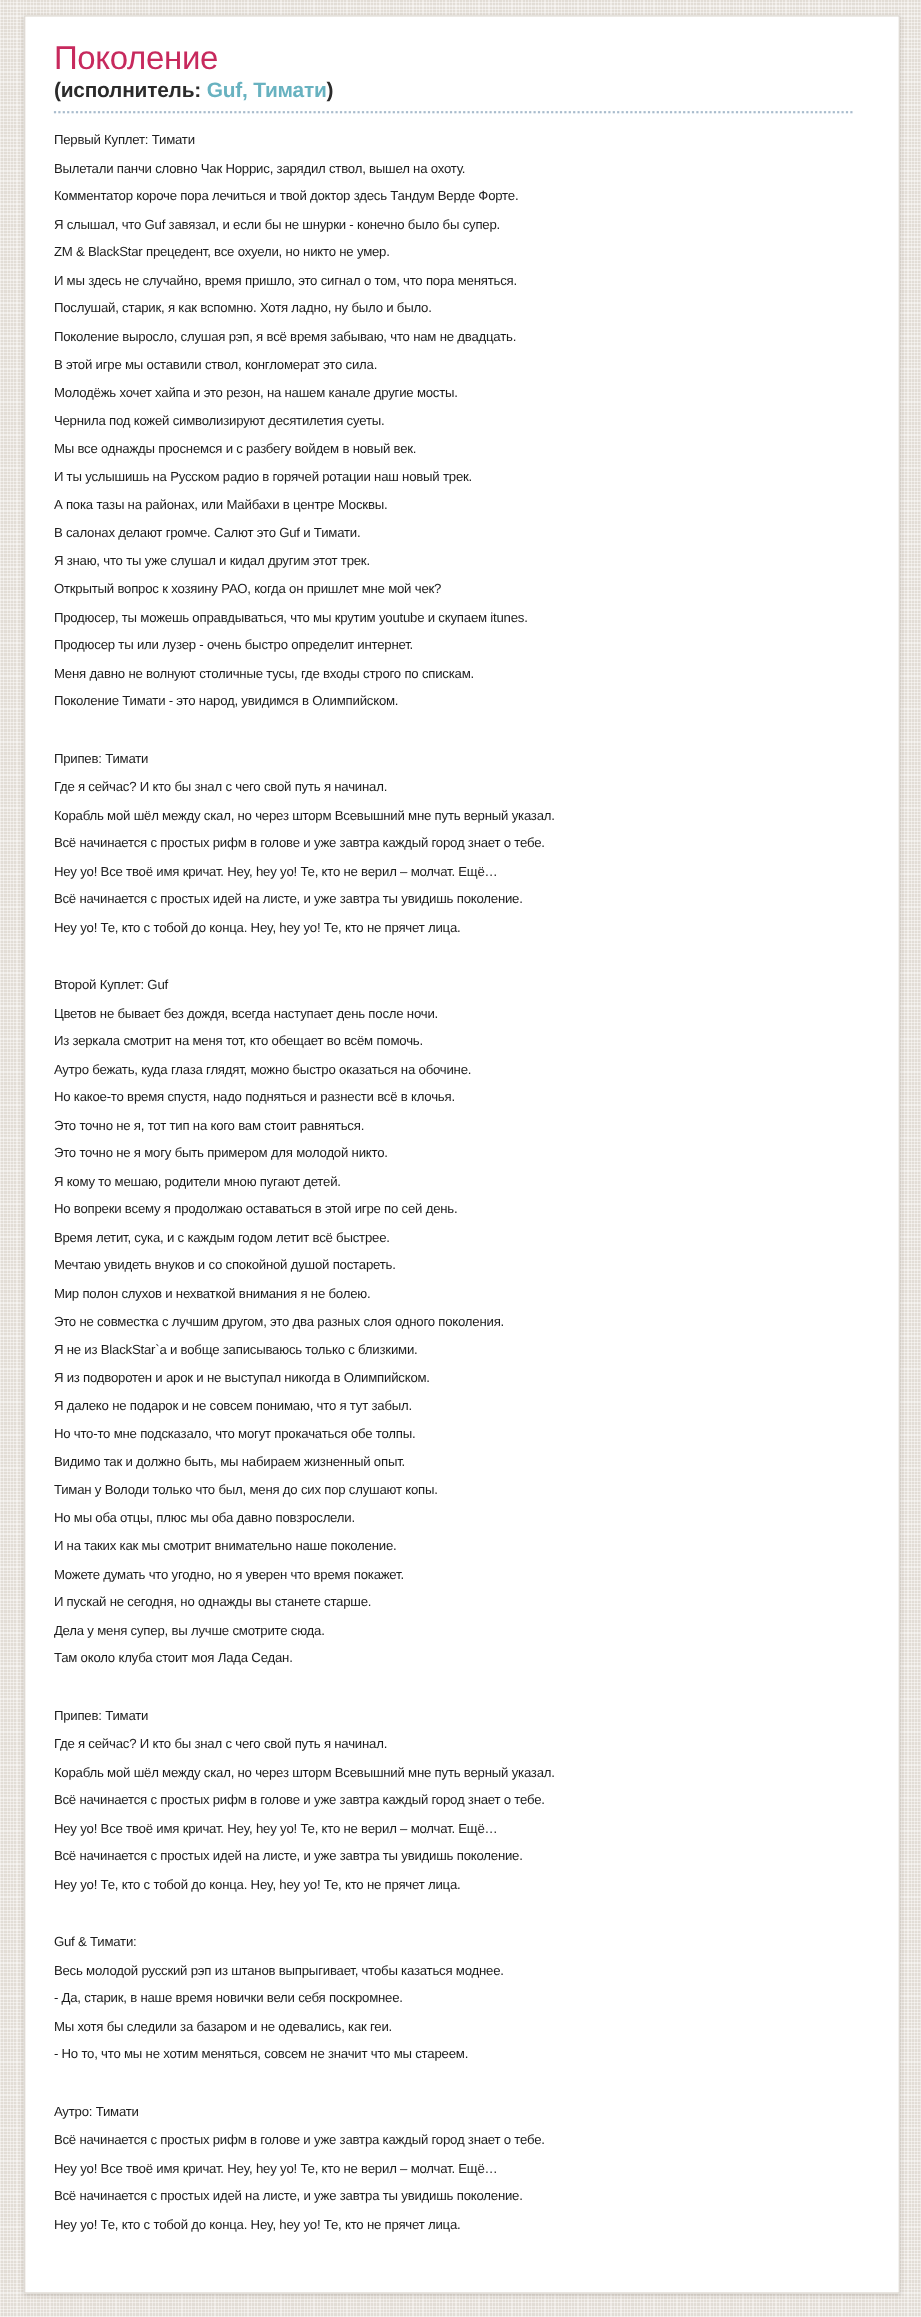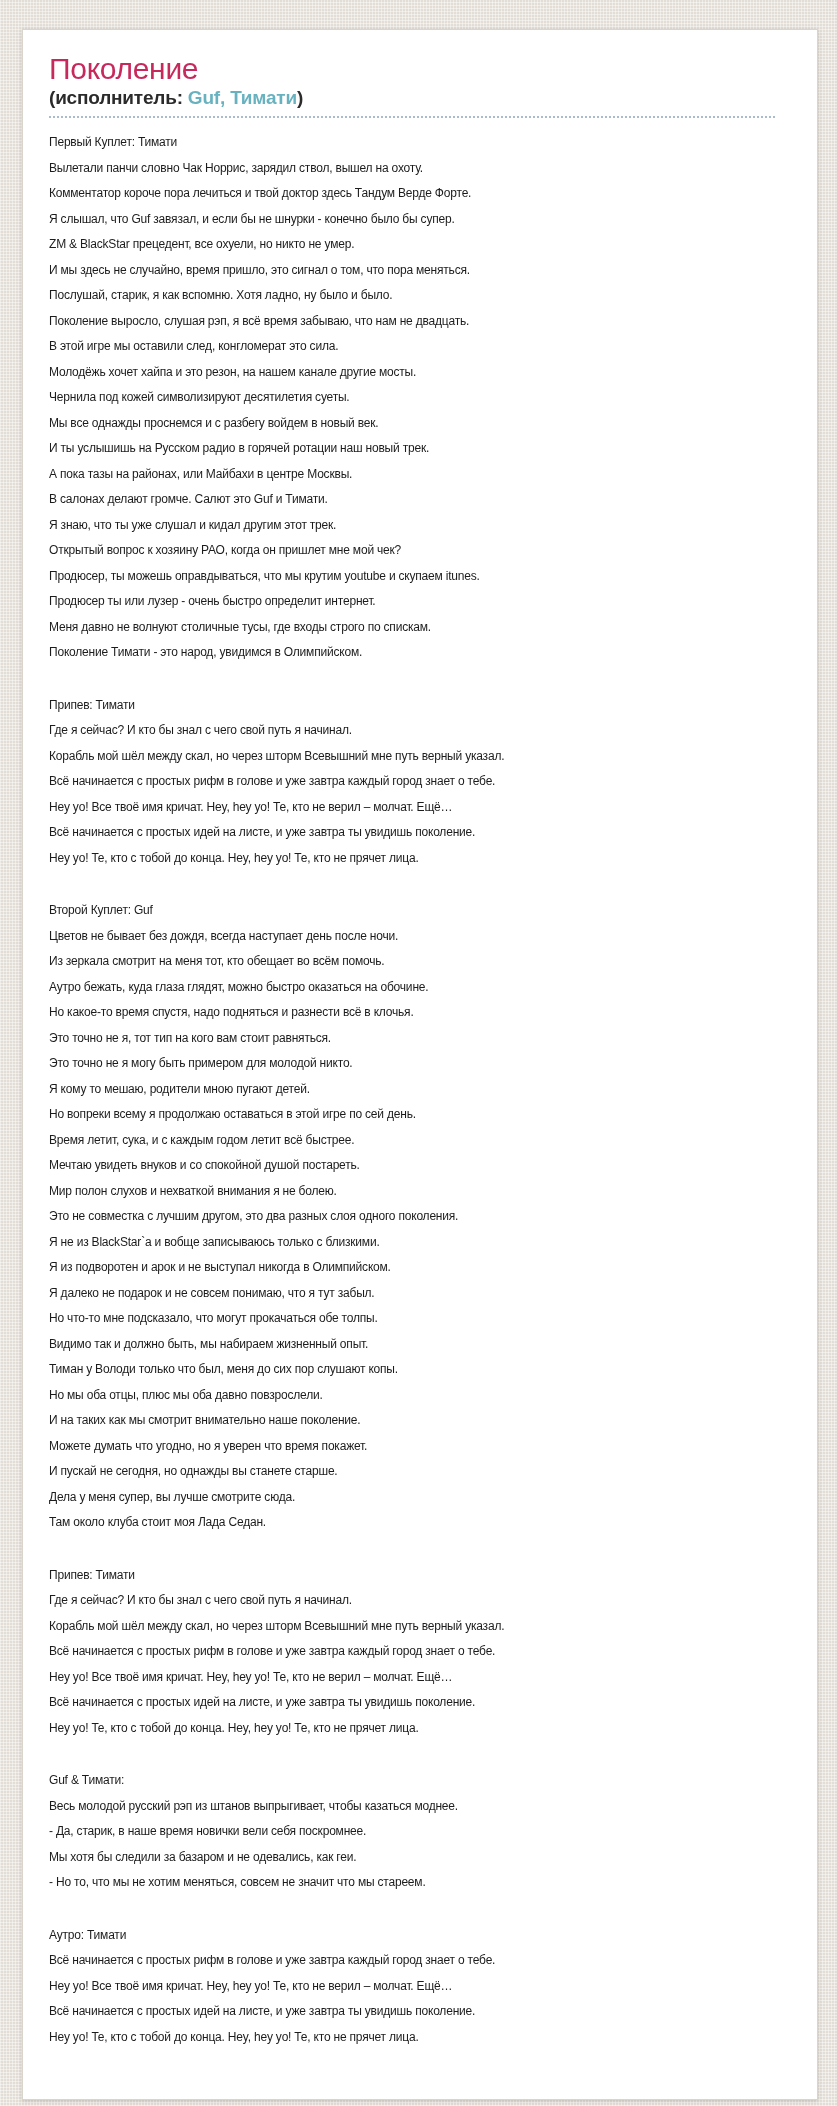--- a/index.html
+++ b/index.html
@@ -5,21 +5,21 @@
   html,body{margin:0;padding:0;}
   body{
     width:837px;height:2106px;position:relative;overflow:hidden;
     font-family:"Liberation Sans","DejaVu Sans",sans-serif;
     background-color:#e8e3dc;
     background-image:
       repeating-linear-gradient(0deg, rgba(255,255,255,.45) 0 1px, rgba(0,0,0,0) 1px 3px),
       repeating-linear-gradient(90deg, rgba(255,255,255,.30) 0 1px, rgba(120,110,100,.05) 1px 3px);
   }
   .card{
-    position:absolute;left:22px;top:29px;width:796px;height:2071px;
+    position:absolute;left:22px;top:14px;width:796px;height:2071px;
     box-sizing:border-box;background:#ffffff;
     border:1px solid #d9d4cc;
     box-shadow:0 1px 4px rgba(90,80,70,.25);
     padding:22px 42px 0 26px;
     overflow:hidden;
   }
   .song-title{
     margin:0;font-size:30px;line-height:34px;font-weight:400;
     color:#c7295d;letter-spacing:-.3px;
   }
@@ -52,21 +52,21 @@
   <div class="lyrics" id="lyrics">
       <div class="section">
         <div class="line">Первый Куплет: Тимати</div>
         <div class="line">Вылетали панчи словно Чак Норрис, зарядил ствол, вышел на охоту.</div>
         <div class="line">Комментатор короче пора лечиться и твой доктор здесь Тандум Верде Форте.</div>
         <div class="line">Я слышал, что Guf завязал, и если бы не шнурки - конечно было бы супер.</div>
         <div class="line">ZM &amp; BlackStar прецедент, все охуели, но никто не умер.</div>
         <div class="line">И мы здесь не случайно, время пришло, это сигнал о том, что пора меняться.</div>
         <div class="line">Послушай, старик, я как вспомню. Хотя ладно, ну было и было.</div>
         <div class="line">Поколение выросло, слушая рэп, я всё время забываю, что нам не двадцать.</div>
-        <div class="line">В этой игре мы оставили след, конгломерат это сила.</div>
+        <div class="line">В этой игре мы оставили ствол, конгломерат это сила.</div>
         <div class="line">Молодёжь хочет хайпа и это резон, на нашем канале другие мосты.</div>
         <div class="line">Чернила под кожей символизируют десятилетия суеты.</div>
         <div class="line">Мы все однажды проснемся и с разбегу войдем в новый век.</div>
         <div class="line">И ты услышишь на Русском радио в горячей ротации наш новый трек.</div>
         <div class="line">А пока тазы на районах, или Майбахи в центре Москвы.</div>
         <div class="line">В салонах делают громче. Салют это Guf и Тимати.</div>
         <div class="line">Я знаю, что ты уже слушал и кидал другим этот трек.</div>
         <div class="line">Открытый вопрос к хозяину РАО, когда он пришлет мне мой чек?</div>
         <div class="line">Продюсер, ты можешь оправдываться, что мы крутим youtube и скупаем itunes.</div>
         <div class="line">Продюсер ты или лузер - очень быстро определит интернет.</div>

